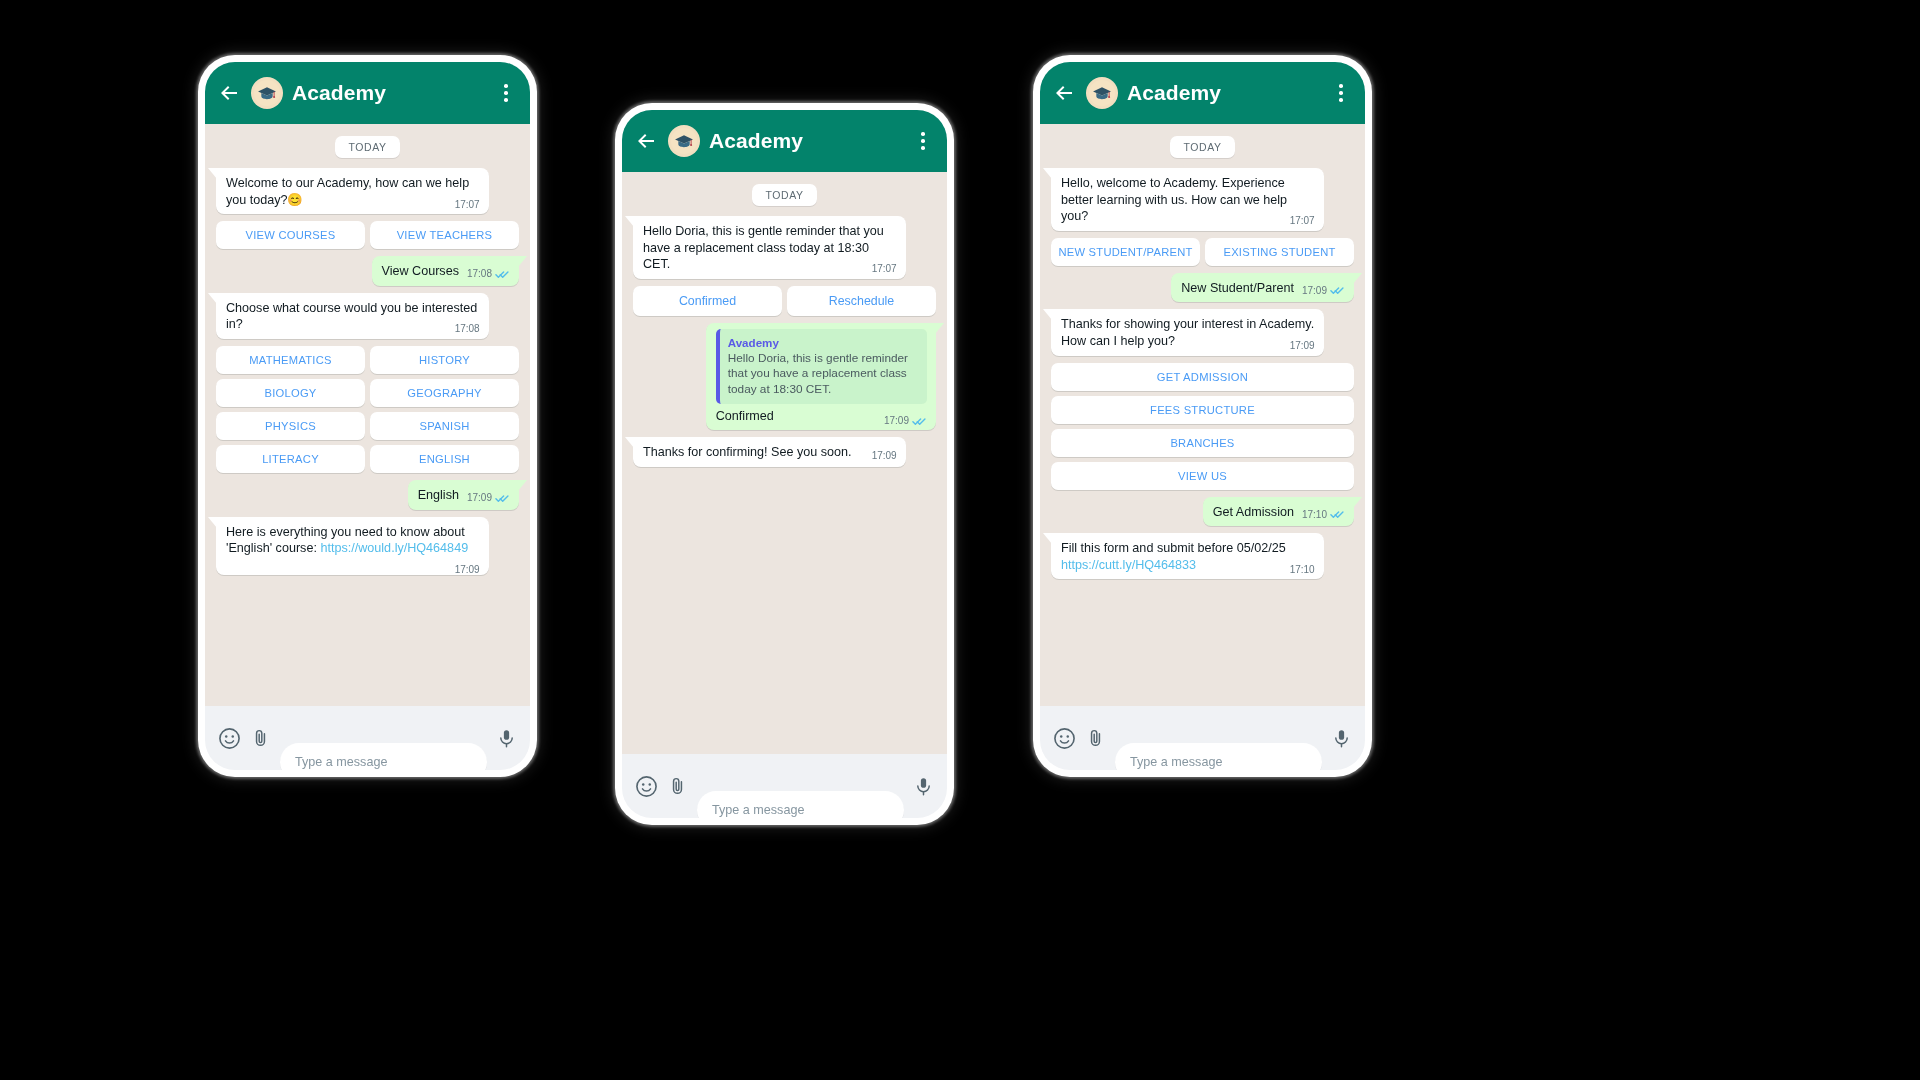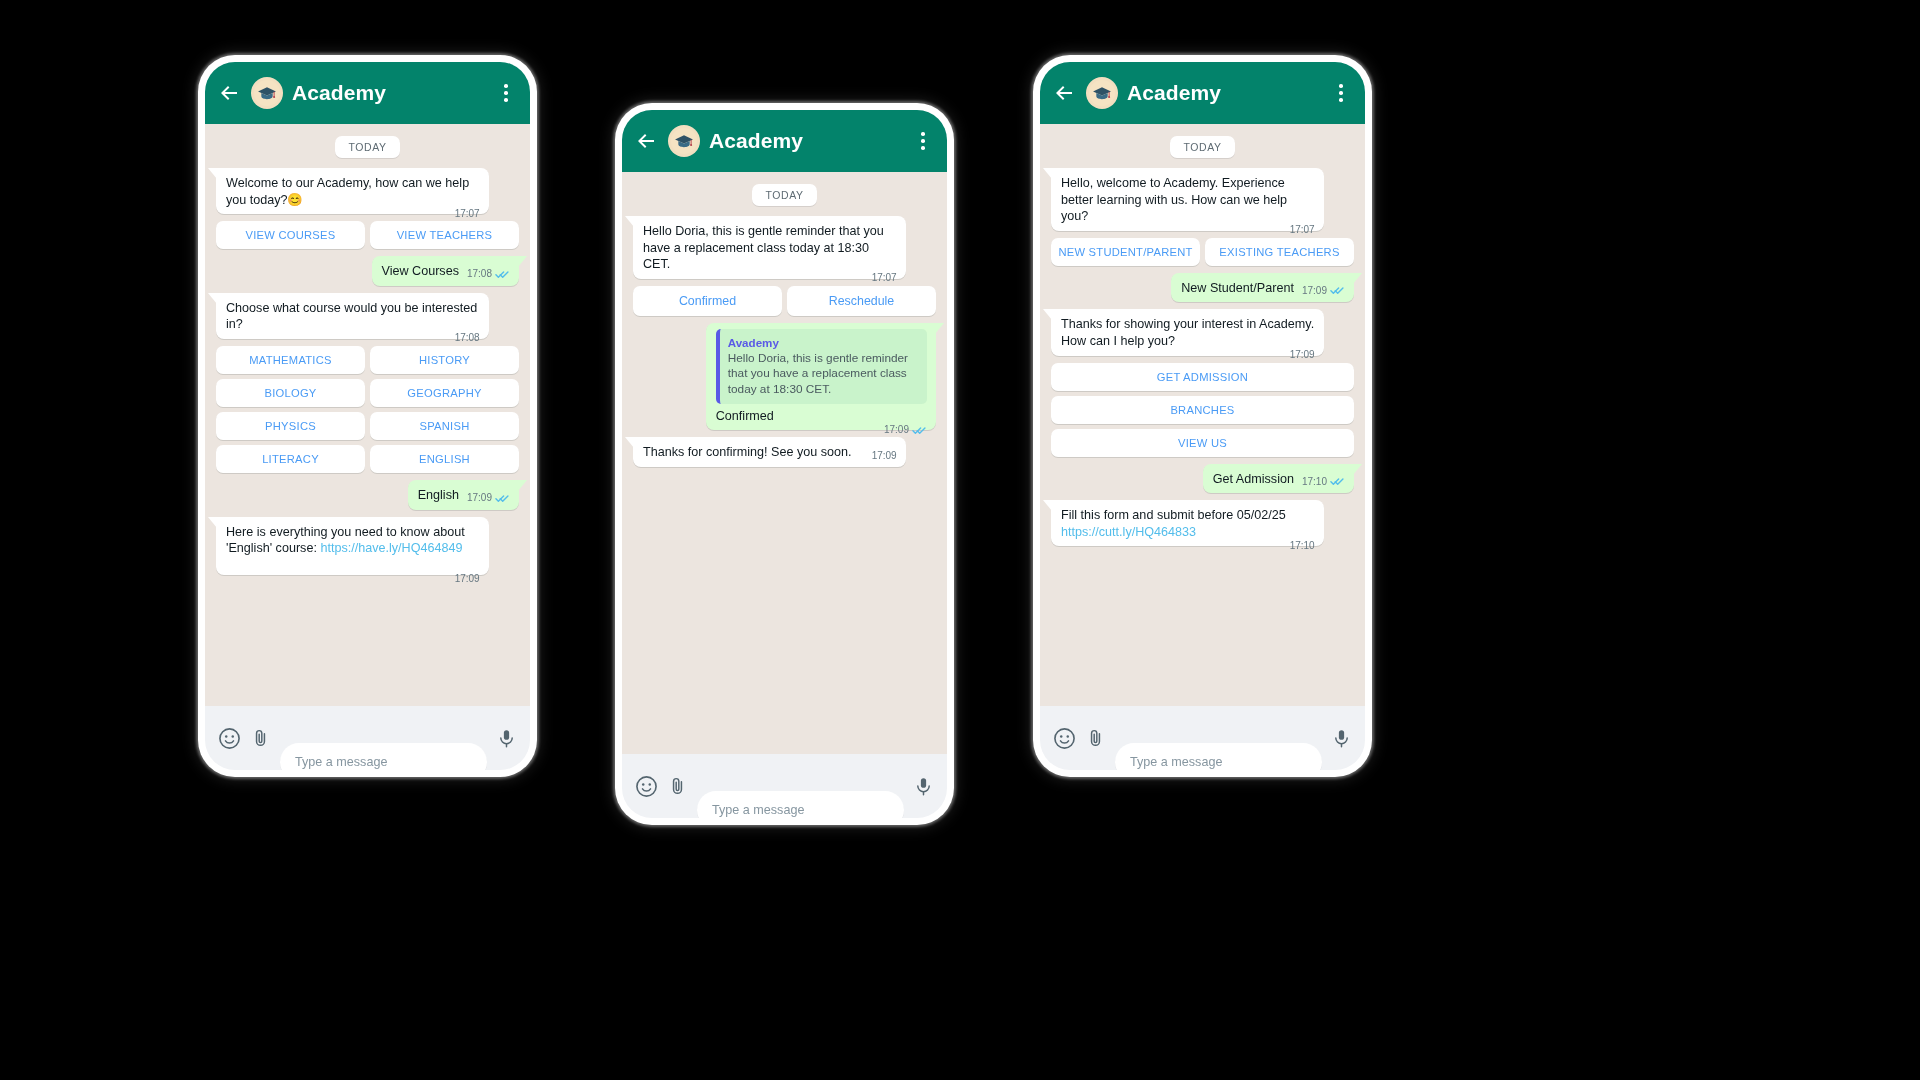--- a/index.html
+++ b/index.html
@@ -132,21 +132,21 @@
     float: right;
     margin: 4px 0 -2px 9px;
     font-size: 10px;
     color: #667781;
     display: inline-flex;
     align-items: center;
     gap: 3px;
     white-space: nowrap;
     line-height: 1;
     position: relative;
-    top: 13px;
+    top: 4px;
   }
   .ticks { display:inline-block; width:15px; height:11px; }
 
   
   .bubble.oneline { display:flex; align-items:flex-end; gap:8px; padding-bottom:6px; }
   .bubble.oneline .text { white-space: nowrap; }
   .bubble.oneline .meta { float:none; margin:0; top:0; }
 
   
   .btn-grid { display:flex; flex-wrap: wrap; gap: 5px; margin-bottom: 7px; }
@@ -298,21 +298,21 @@
                   <path d="M1 5.8l2.6 2.6L9.2 2.8" stroke="#53bdeb" stroke-width="1.5" fill="none" stroke-linecap="round" stroke-linejoin="round"></path>
                   <path d="M5.6 5.8l2.6 2.6L13.8 2.8" stroke="#53bdeb" stroke-width="1.5" fill="none" stroke-linecap="round" stroke-linejoin="round"></path>
                 </svg>
             </span>
           </span>
         </div>
       </div>
 
       <div class="row in">
         <div class="bubble in">
-          <span class="text">Here is everything you need to know about 'English' course: </span><a class="link" href="#">https://have.ly/HQ464849</a>
+          <span class="text">Here is everything you need to know about 'English' course: </span><a class="link" href="#">https://would.ly/HQ464849</a>
           <span class="meta">
             <span>17:09</span>
           </span>
         </div>
       </div>
     </div>
 
     <div class="composer">
       <span class="ic">
         <svg width="23" height="23" viewBox="0 0 24 24">
@@ -472,21 +472,21 @@
         <div class="bubble in">
           <span class="text">Hello, welcome to Academy. Experience better learning with us. How can we help you?</span>
           <span class="meta">
             <span>17:07</span>
           </span>
         </div>
       </div>
 
       <div class="btn-grid">
         <div class="qbtn">NEW STUDENT/PARENT</div>
-        <div class="qbtn">EXISTING TEACHERS</div>
+        <div class="qbtn">EXISTING STUDENT</div>
       </div>
 
       <div class="row out">
         <div class="bubble out oneline">
           <span class="text">New Student/Parent</span>
           <span class="meta">
             <span>17:09</span>
             <span class="ticks">
               <svg width="15" height="11" viewBox="0 0 16 11">
                   <path d="M1 5.8l2.6 2.6L9.2 2.8" stroke="#53bdeb" stroke-width="1.5" fill="none" stroke-linecap="round" stroke-linejoin="round"></path>
@@ -501,20 +501,21 @@
         <div class="bubble in">
           <span class="text">Thanks for showing your interest in Academy. How can I help you?</span>
           <span class="meta">
             <span>17:09</span>
           </span>
         </div>
       </div>
 
       <div class="btn-grid">
         <div class="qbtn full">GET ADMISSION</div>
+        <div class="qbtn full">FEES STRUCTURE</div>
         <div class="qbtn full">BRANCHES</div>
         <div class="qbtn full">VIEW US</div>
       </div>
 
       <div class="row out">
         <div class="bubble out oneline">
           <span class="text">Get Admission</span>
           <span class="meta">
             <span>17:10</span>
             <span class="ticks">

